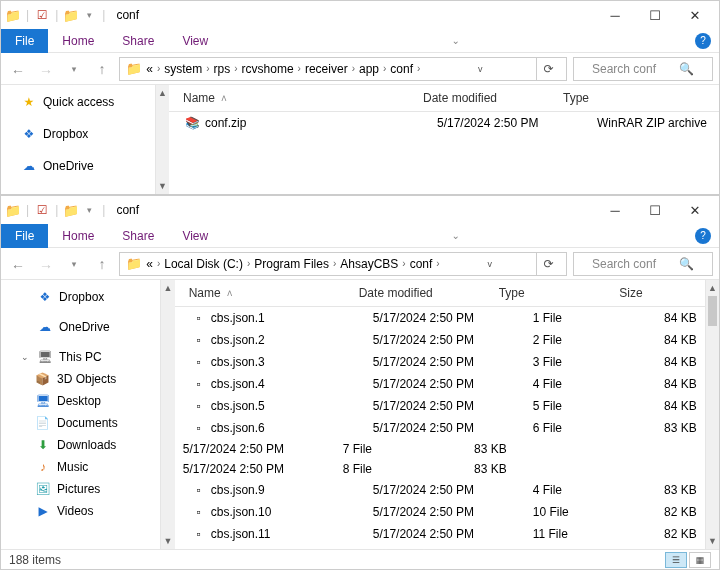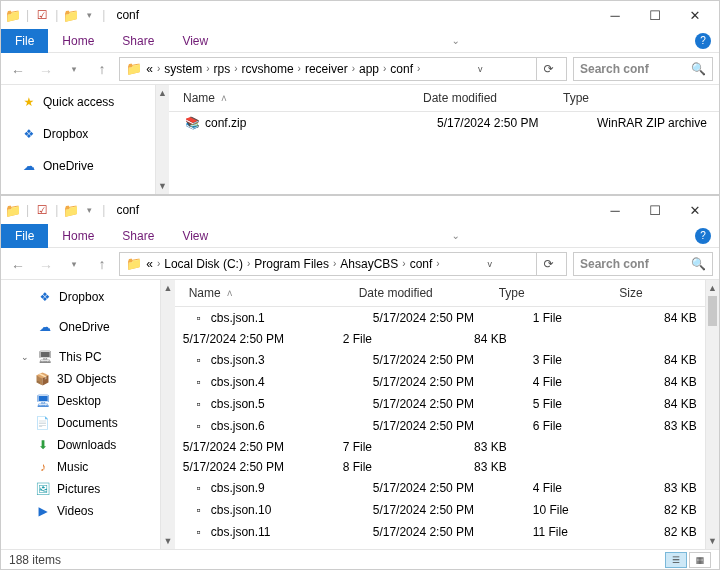--- a/index.html
+++ b/index.html
@@ -20,21 +20,21 @@
 .menu-item { padding: 4px 14px; color: #701a75; }
 .help-btn { margin-left: auto; margin-right: 8px; width: 16px; height: 16px; border-radius: 50%; background: #1976d2; color: #fff; display: flex; align-items: center; justify-content: center; font-size: 10px; }
 .chev { color: #888; margin-right: 6px; font-size: 10px; }
 .navbar { display: flex; align-items: center; height: 32px; padding: 4px 6px; gap: 6px; border-bottom: 1px solid #e5e5e5; }
 .nav-arrow { width: 22px; height: 22px; display: flex; align-items: center; justify-content: center; color: #888; font-size: 14px; }
 .breadcrumb { flex: 1; border: 1px solid #ccc; height: 24px; display: flex; align-items: center; padding: 0 6px; overflow: hidden; }
 .bc-seg { display: flex; align-items: center; white-space: nowrap; }
 .bc-chev { margin: 0 4px; color: #666; font-size: 10px; }
 .refresh { width: 24px; border-left: 1px solid #ccc; height: 100%; display: flex; align-items: center; justify-content: center; margin-left: auto; color: #555; }
 .bc-dd { margin-left: 2px; color: #555; font-size: 9px; }
-.search { width: 140px; border: 1px solid #ccc; height: 24px; display: flex; align-items: center; padding: 0 6px; color: #888; font-weight: bold; }
+.search { width: 140px; border: 1px solid #ccc; height: 24px; display: flex; align-items: center; padding: 0 18px; color: #888; }
 .search .mag { margin-left: auto; color: #555; }
 .body { display: flex; height: calc(100% - 84px); }
 .win2 .body { height: calc(100% - 104px); }
 .sidebar { width: 180px; overflow: hidden; padding: 6px 0; }
 .sb-item { display: flex; align-items: center; padding: 4px 8px 4px 20px; gap: 6px; }
 .sb-sub { padding-left: 34px; }
 .sb-icon { width: 16px; text-align: center; }
 .scroll-gutter { width: 16px; background: #f0f0f0; position: relative; border-left: 1px solid #e5e5e5; }
 .scroll-up, .scroll-down { position: absolute; left: 0; right: 0; height: 16px; display: flex; align-items: center; justify-content: center; color: #666; font-size: 9px; }
 .scroll-up { top: 0; } .scroll-down { bottom: 0; }
@@ -287,20 +287,21 @@
         <div class="col csize2">Size</div>
       </div>
       <div class="rows" id="rows2">
           <div class="row">
             <div class="cell cname2"><span class="file-ico">▫</span><span>cbs.json.1</span></div>
   <div class="cell cdate2">5/17/2024 2:50 PM</div>
   <div class="cell ctype2">1 File</div>
   <div class="cell csize2">84 KB</div>
           </div>
           <div class="row">
+            <div class="cell cname2"><span class="file-ico">▫</span><span>cbs.json.2</span></div>
   <div class="cell cdate2">5/17/2024 2:50 PM</div>
   <div class="cell ctype2">2 File</div>
   <div class="cell csize2">84 KB</div>
           </div>
           <div class="row">
             <div class="cell cname2"><span class="file-ico">▫</span><span>cbs.json.3</span></div>
   <div class="cell cdate2">5/17/2024 2:50 PM</div>
   <div class="cell ctype2">3 File</div>
   <div class="cell csize2">84 KB</div>
           </div>

